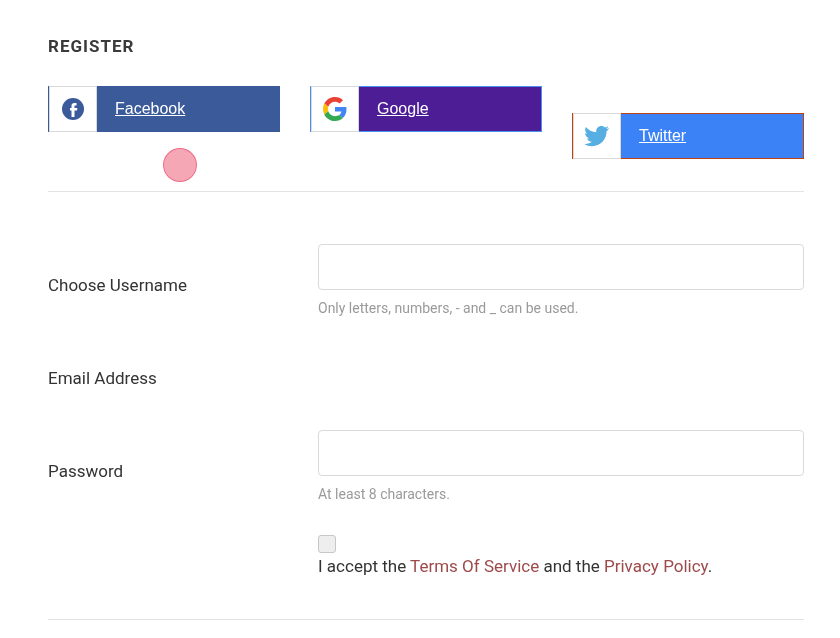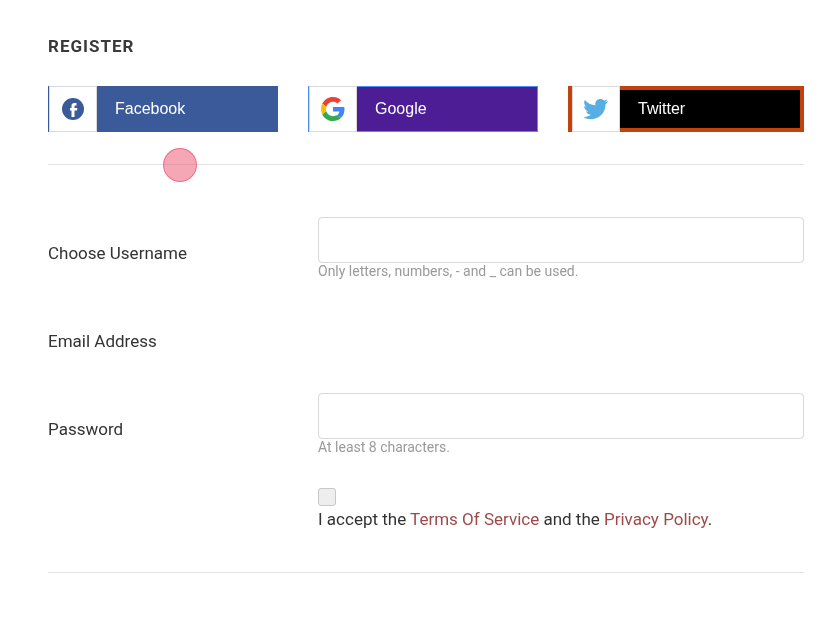--- a/index.html
+++ b/index.html
@@ -45,26 +45,27 @@
     height: 46px;
     background: #fff;
     display: flex;
     align-items: center;
     justify-content: center;
     flex-shrink: 0;
   }
   .social-btn .label {
     padding-left: 18px;
     font-weight: 400;
+    text-decoration: underline;
   }
   .social-facebook { background: #3a5a9a; border: 1px solid #3a5a9a; }
   .social-facebook .icon-box { border: 1px solid #d9d9d9; }
   .social-google   { background: #4c1d95; border: 1px solid #4b8ff5; }
   .social-google .icon-box   { border: 1px solid #d9d9d9; }
-  .social-twitter  { background: #000000; border: 4px solid #c2410c; }
+  .social-twitter  { background: #3b82f6; border: 1px solid #c2410c; margin-top: 27px; }
   .social-twitter .icon-box  { border: 1px solid #d9d9d9; }
 
   .divider {
     border: none;
     border-top: 1px solid #e3e3e3;
     margin: 0 0 52px 0;
   }
   .divider-bottom {
     border: none;
     border-top: 1px solid #e3e3e3;
@@ -92,20 +93,21 @@
     height: 46px;
     border: 1px solid #d9d9d9;
     border-radius: 4px;
     padding: 0 12px;
     font-size: 16px;
     background: #fff;
   }
   .hint {
     font-size: 14px;
     color: #9a9a9a;
+    margin-top: 10px;
   }
 
   .consent-row {
     display: flex;
     margin-top: -12px;
   }
   .consent-box {
     display: flex;
     align-items: flex-start;
     flex-direction: column;

